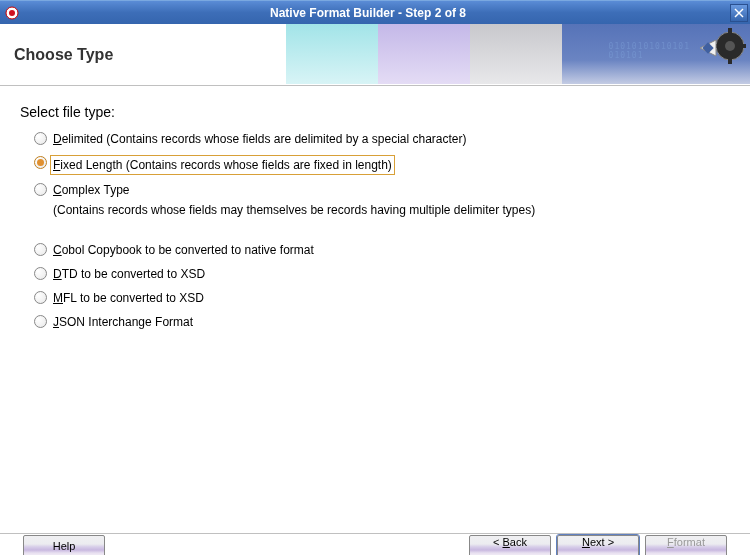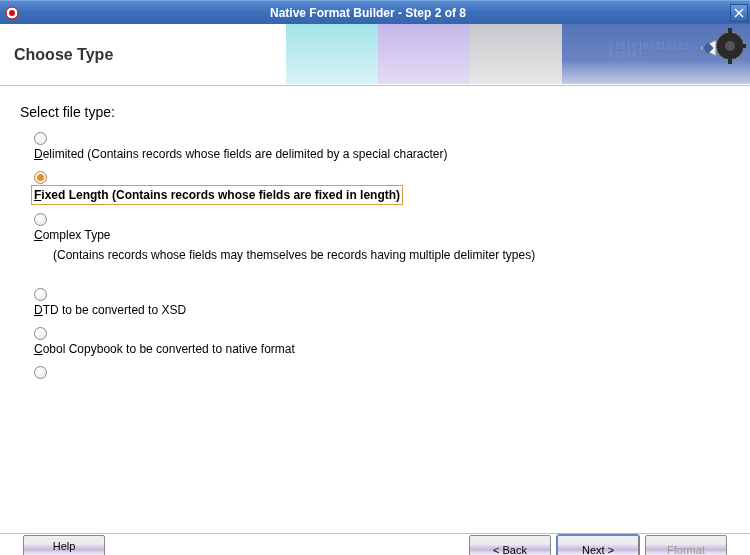--- a/index.html
+++ b/index.html
@@ -118,21 +118,20 @@
     margin-bottom: 10px;
   }
   .radio-group {
     padding-left: 14px;
   }
   .radio-row {
     display: flex;
     align-items: flex-start;
     margin-bottom: 6px;
     line-height: 18px;
-    flex-direction: column;
   }
   .radio-circle {
     width: 13px;
     height: 13px;
     border: 1px solid #888;
     border-radius: 50%;
     margin-right: 6px;
     margin-top: 2px;
     flex-shrink: 0;
     background: radial-gradient(circle at 30% 30%, #fff, #e8e8e8);
@@ -155,21 +154,20 @@
   .radio-label {
     font-size: 12px;
     color: #000;
     cursor: pointer;
   }
   .radio-label.highlighted {
     border: 1px solid #d8a038;
     padding: 0 2px;
     margin-left: -3px;
     margin-top: 1px;
-    font-weight: bold;
   }
   .radio-label .underline {
     text-decoration: underline;
   }
   .radio-sub {
     font-size: 12px;
     color: #000;
     margin-left: 19px;
     margin-top: -2px;
     margin-bottom: 24px;
@@ -190,21 +188,21 @@
     height: 22px;
     margin-left: 6px;
     border: 1px solid #888;
     border-radius: 2px;
     background: linear-gradient(to bottom,
       #f0f0f2 0%, #ececf0 40%, #d6cce8 55%, #c8b8e0 70%, #e8e0f0 85%, #f4f0f8 100%);
     font-size: 11px;
     color: #000;
     cursor: pointer;
     display: flex;
-    align-items: flex-end;
+    align-items: flex-start;
     justify-content: center;
     padding: 0 10px;
   }
   .wiz-btn.disabled {
     color: #999;
     cursor: default;
   }
   .wiz-btn.default {
     outline: 1px solid #6080c0;
     outline-offset: 0;
@@ -284,28 +282,33 @@
           <div class="radio-circle selected"></div>
           <div class="radio-label highlighted"><span class="underline">F</span><span>ixed Length (Contains records whose fields are fixed in length)</span></div>
         </div>
         <div class="radio-row">
           <div class="radio-circle"></div>
           <div class="radio-label"><span class="underline">C</span><span>omplex Type</span></div>
         </div>
         <div class="radio-sub">(Contains records whose fields may themselves be records having multiple delimiter types)</div>
         <div class="radio-row">
           <div class="radio-circle"></div>
+          <div class="radio-label"><span class="underline">C</span><span>obol Copybook to be converted to native format</span></div>
+        </div>
+        <div class="radio-row">
+          <div class="radio-circle"></div>
           <div class="radio-label"><span class="underline">D</span><span>TD to be converted to XSD</span></div>
         </div>
         <div class="radio-row">
           <div class="radio-circle"></div>
-          <div class="radio-label"><span class="underline">C</span><span>obol Copybook to be converted to native format</span></div>
-        </div>
-        <div class="radio-row">
-          <div class="radio-circle"></div>
+          <div class="radio-label"><span class="underline">M</span><span>FL to be converted to XSD</span></div>
+        </div>
+        <div class="radio-row">
+          <div class="radio-circle"></div>
+          <div class="radio-label"><span class="underline">J</span><span>SON Interchange Format</span></div>
         </div>
       </div>
   </div>
 
   <div class="footer">
     <div class="help-btn">
       <span><span class="underline">H</span><span id="help-rest">elp</span></span>
     </div>
     <div class="footer-spacer"></div>
     <div class="wiz-btn">

